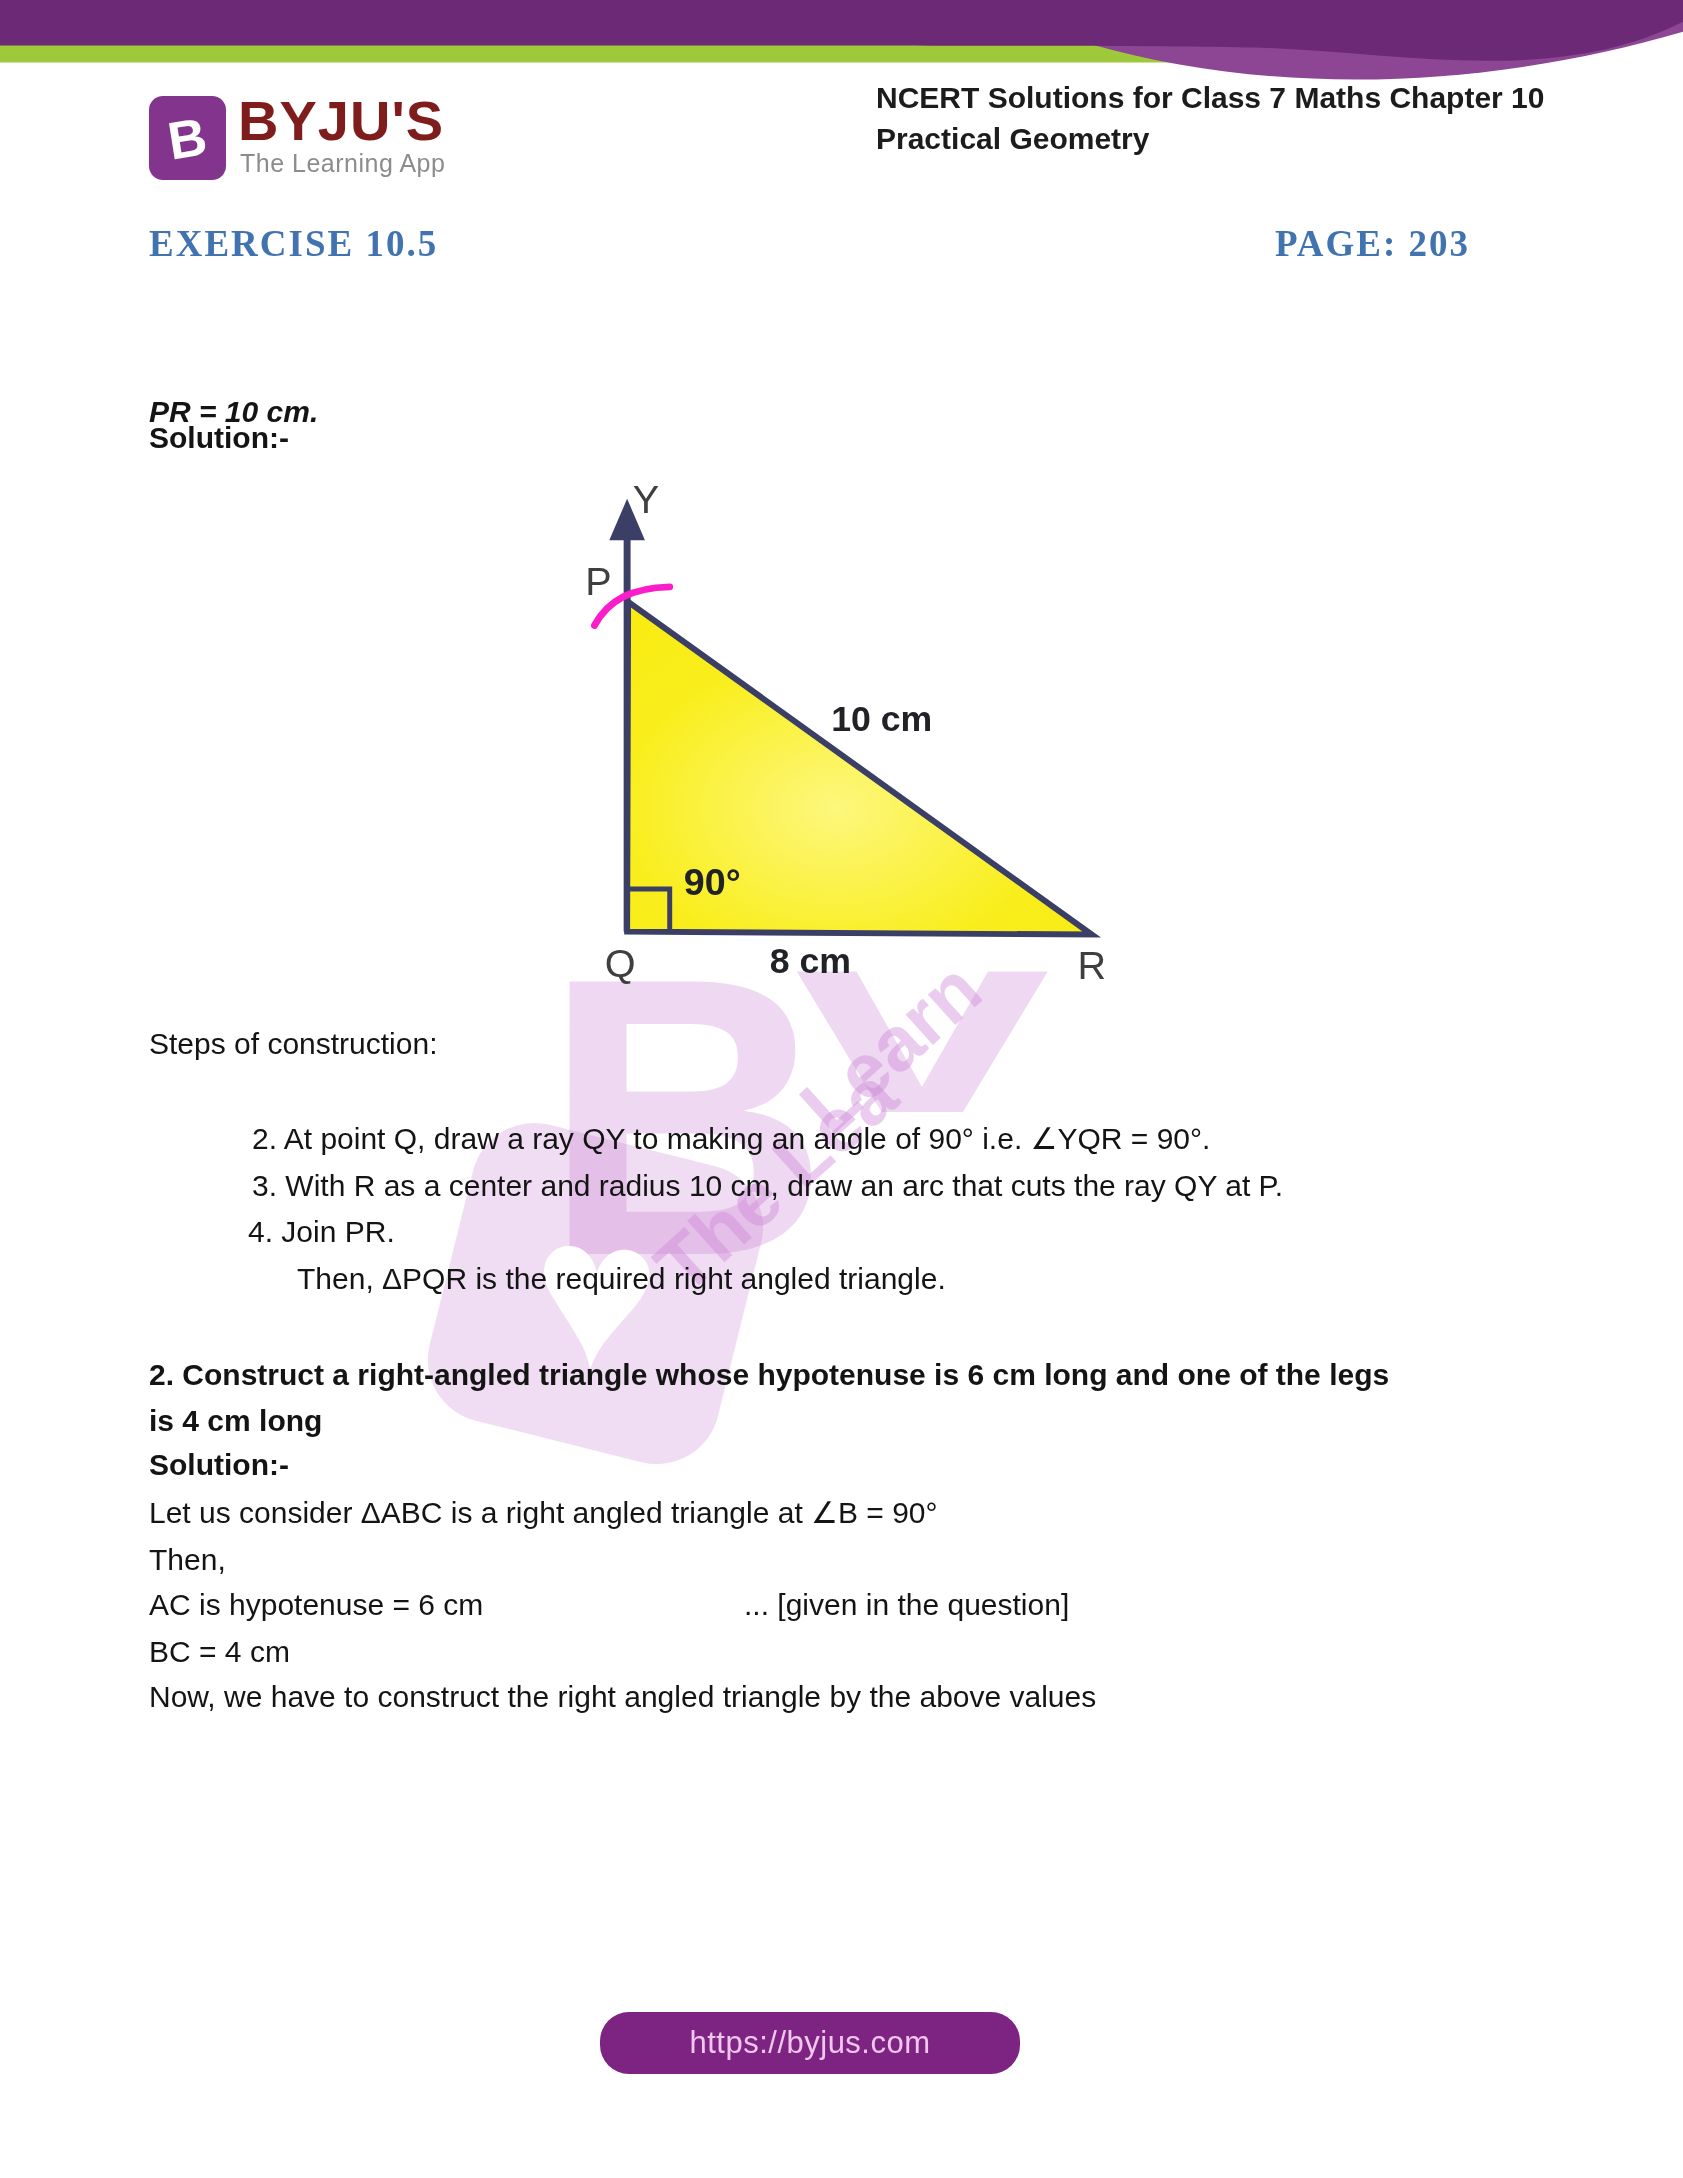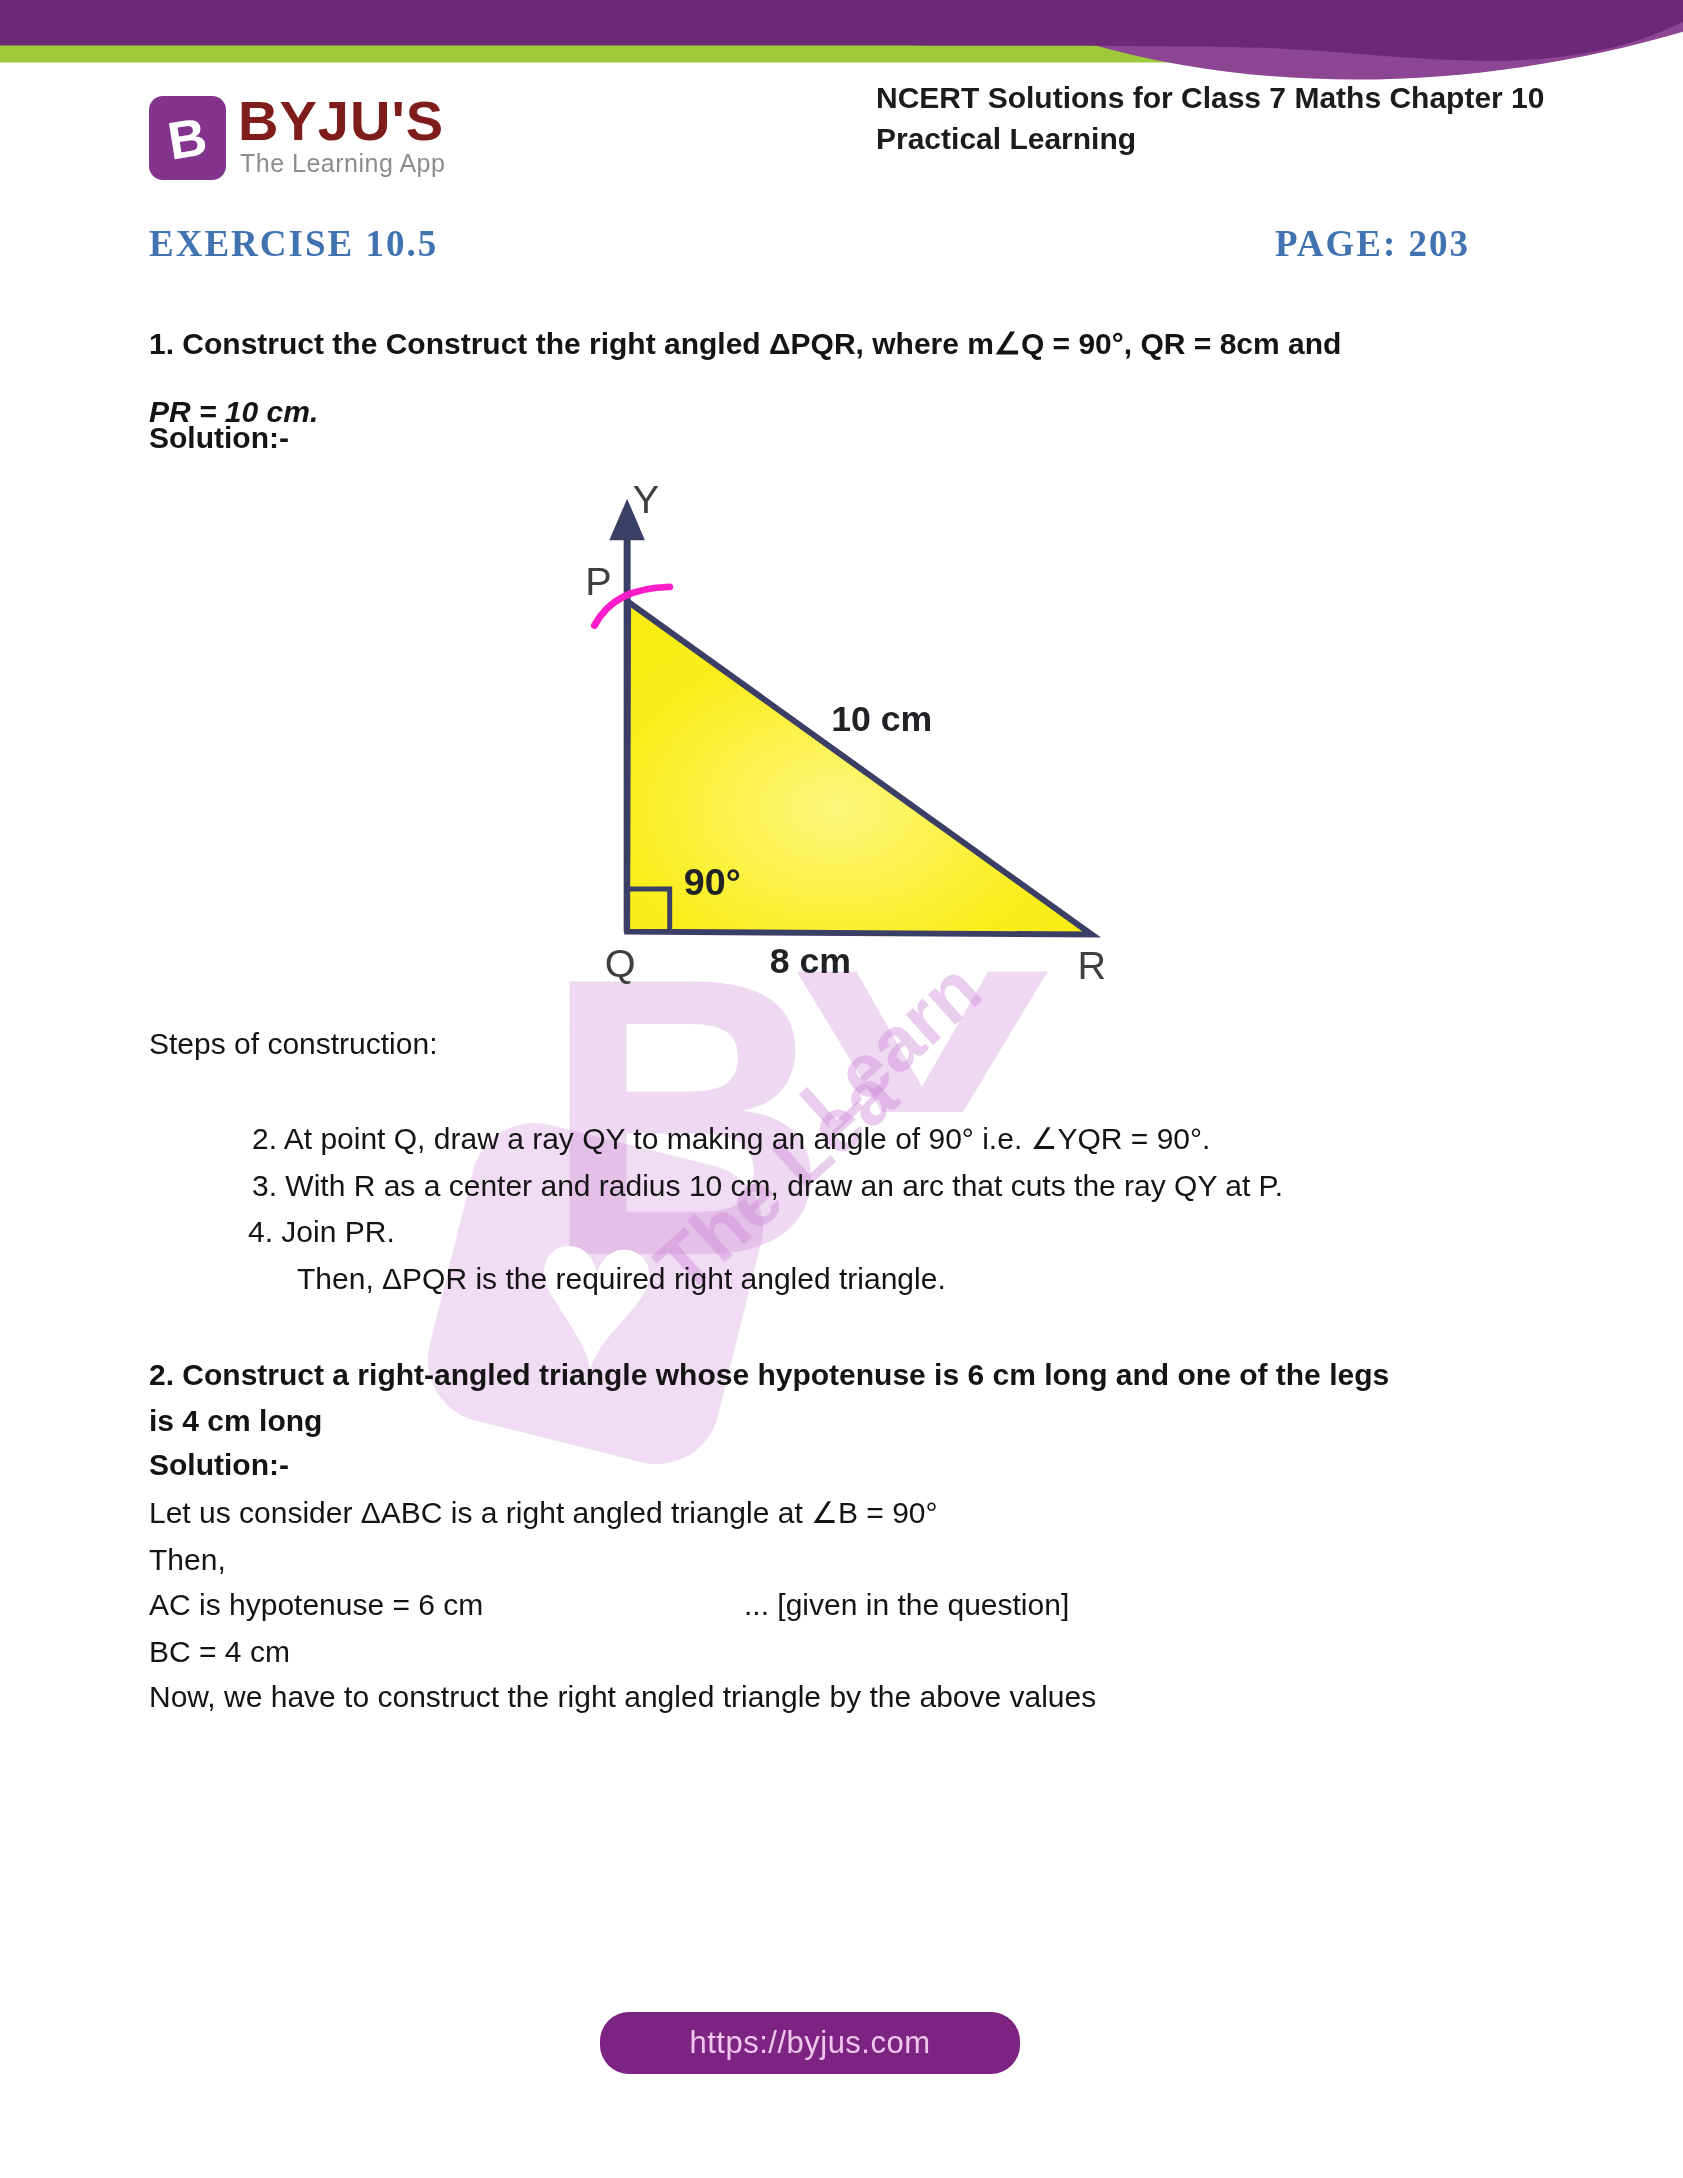--- a/index.html
+++ b/index.html
@@ -61,27 +61,26 @@
   </svg>
 
   <div class="abs logo-badge">
     <span class="logo-b">B</span>
   </div>
   <div class="abs brand-name">BYJU'S</div>
   <div class="abs brand-tag">The Learning App</div>
 
   <div class="abs doc-title" style="left:876px;top:77px;">
     <div>NCERT Solutions for Class 7 Maths Chapter 10</div>
-    <div>Practical Learning</div>
+    <div>Practical Geometry</div>
   </div>
 
   <div class="abs ex-head" style="left:149px;top:220px;">EXERCISE 10.5</div>
   <div class="abs ex-head" style="right:213px;top:220px;text-align:right;">PAGE: 203</div>
 
-  <div class="abs t b" style="left:149px;top:320px;">1. Construct the Construct the right angled ΔPQR, where m∠Q = 90°, QR = 8cm and</div>
   <div class="abs t b" style="left:149px;top:388px;font-style:italic;">PR = 10 cm.</div>
   <div class="abs t b" style="left:149px;top:414px;">Solution:-</div>
 
   <svg class="abs" style="left:533px;top:463px;" viewBox="0 0 644 540" width="638" height="535">
     <defs>
       <radialGradient id="triFill" cx="45%" cy="62%" r="70%">
         <stop offset="0%" stop-color="#fdf77d"></stop>
         <stop offset="65%" stop-color="#f9ee1d"></stop>
         <stop offset="100%" stop-color="#f8ec12"></stop>
       </radialGradient>

